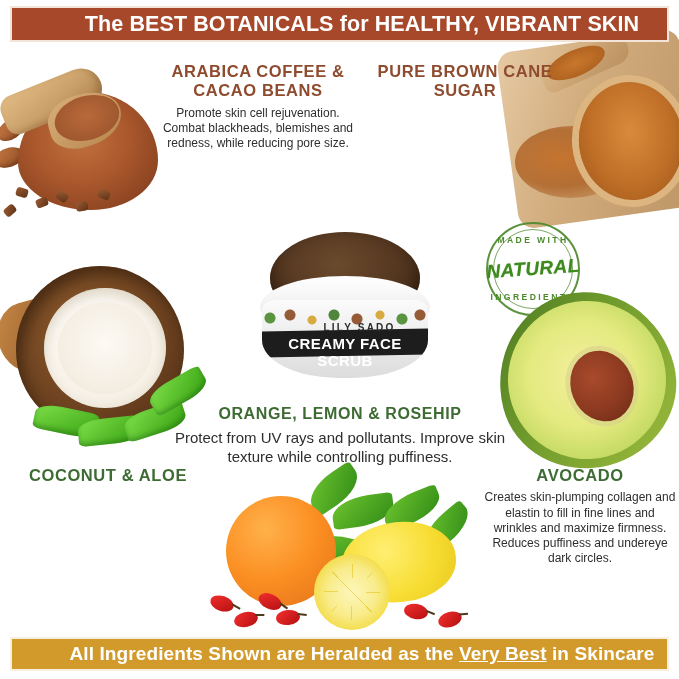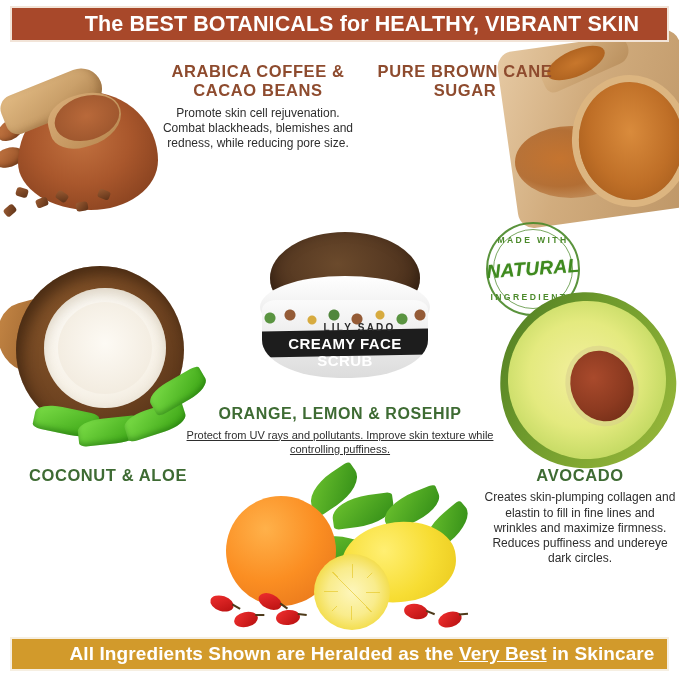--- a/index.html
+++ b/index.html
@@ -43,21 +43,21 @@
   .block p{
     margin:0;font-size:12px;line-height:1.26;color:#2e2e2e;
   }
   .brown h3{color:#8e4b2e;}
   .green h3{color:#3e6b33;}
 
   #blk-coffee{left:160px;top:62px;width:196px;}
   #blk-sugar {left:372px;top:62px;width:186px;}
   #blk-citrus{left:168px;top:405px;width:344px;}
   #blk-citrus h3{font-size:16px;}
-  #blk-citrus p{font-size:11px;text-decoration:underline;}
+  #blk-citrus p{font-size:15px;}
   #blk-coconut{left:4px;top:466px;width:208px;}
   #blk-avocado{left:484px;top:466px;width:192px;}
 
   
   .art{position:absolute;pointer-events:none;}
 
   
   #art-cacao{left:-6px;top:36px;width:168px;height:200px;}
   #art-cacao .pile{
     position:absolute;left:24px;top:56px;width:140px;height:118px;

